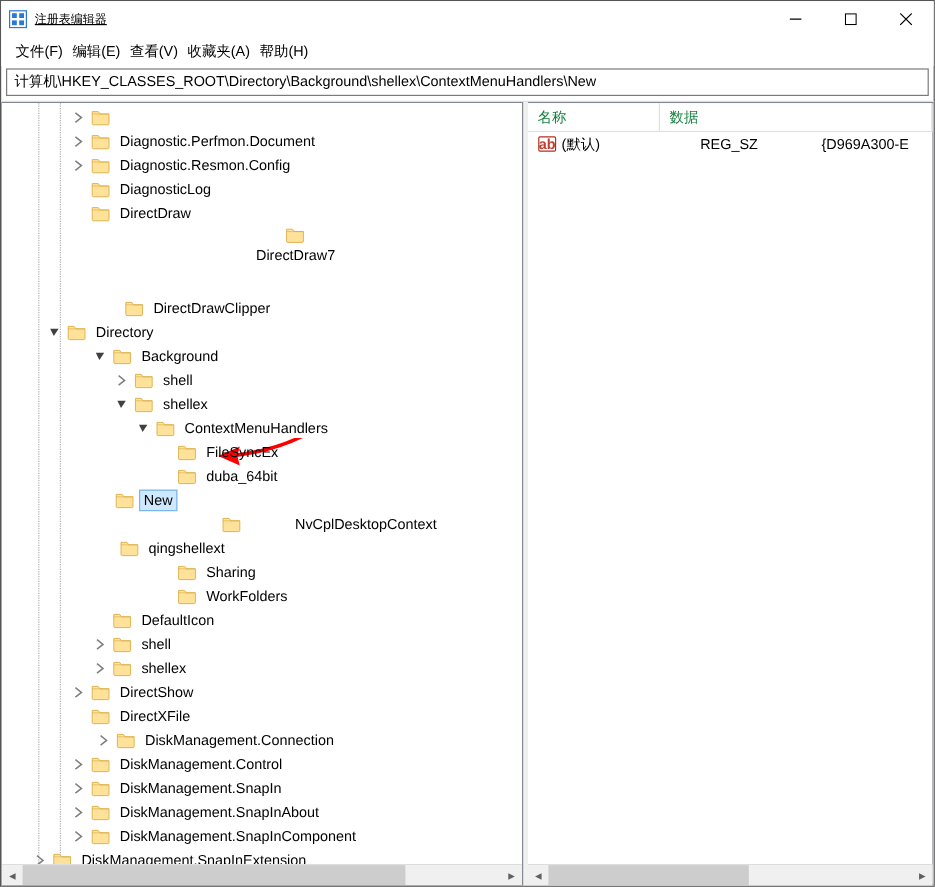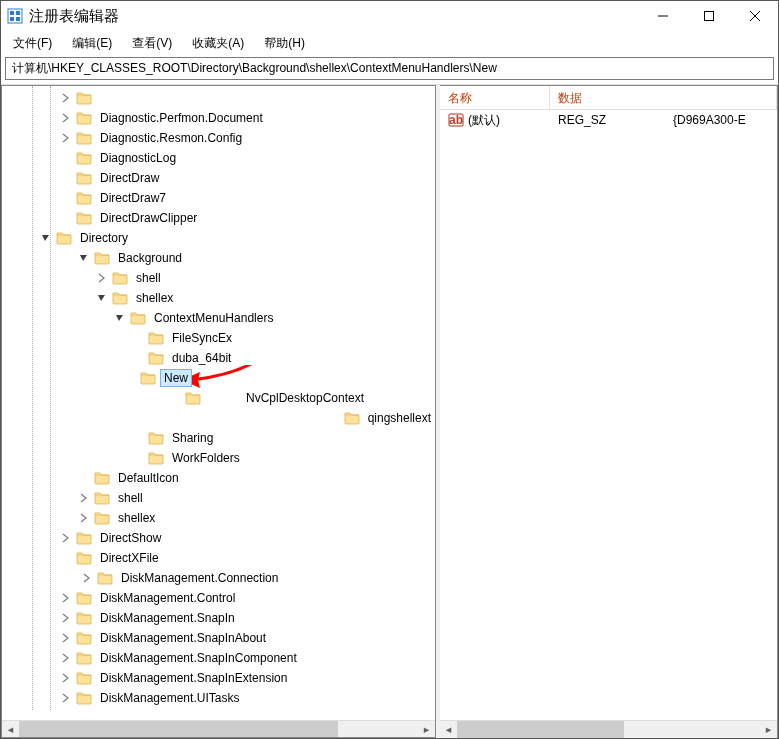--- a/index.html
+++ b/index.html
@@ -1,46 +1,46 @@
 <!DOCTYPE html>
 <html><head>
   <meta charset="utf-8">
   <style>
     * { margin:0; padding:0; box-sizing:border-box; font-family:"Microsoft YaHei","Segoe UI",sans-serif; font-size:12px; }
     body { background:#fff; }
     .window { width:779px; height:739px; border:1px solid #555; background:#fff; display:flex; flex-direction:column; position:relative; }
     .titlebar { height:30px; display:flex; align-items:center; padding-left:6px; background:#fff; }
     .app-icon { width:16px; height:16px; margin-right:6px; }
     .app-icon svg { width:16px; height:16px; }
-    .title-text { flex:1; font-size:15px; }
+    .title-text { flex:1; font-size:10px;text-decoration:underline; }
     .win-controls { display:flex; }
     .win-btn { width:46px; height:30px; display:flex; align-items:center; justify-content:center; }
-    .menubar { height:24px; display:flex; align-items:center; padding-left:8px; gap:12px; background:#fff; }
+    .menubar { height:24px; display:flex; align-items:center; padding-left:8px; gap:0; background:#fff; }
     .menu-item { padding:2px 4px; }
     .addrbar { height:23px; border:1px solid #7a7a7a; margin:2px 4px 4px 4px; padding:2px 6px; background:#fff; display:flex; align-items:center; }
     .content { flex:1; display:flex; border-top:1px solid #ddd; overflow:hidden; }
     .tree-pane { width:435px; border:1px solid #828790; margin:0; overflow:auto; position:relative; background:#fff; }
     .list-pane { flex:1; border:1px solid #828790; border-left:none; display:flex; flex-direction:column; background:#fff; }
     .splitter { width:4px; background:#f0f0f0; }
     
     .tree { padding:2px 0 2px 0; position:relative; white-space:nowrap; }
     .node { height:20px; display:flex; align-items:center; position:relative; }
     .exp { width:16px; height:16px; display:flex; align-items:center; justify-content:center; color:#808080; font-size:14px; line-height:1; user-select:none; }
     .exp.open { color:#000; }
     .folder { width:16px; height:16px; margin:0 4px 0 2px; flex:none; }
     .folder svg { width:16px; height:16px; display:block; }
     .nlabel { padding:1px 3px; border:1px solid transparent; }
     .nlabel.sel { background:#cde8ff; border:1px solid #7ab7e8; }
     .vline { position:absolute; width:0; border-left:1px dotted #b0b0b0; top:0; bottom:0; }
     .arrow-anno { position:absolute; left:180px; top:279px; pointer-events:none; }
     
     .lhdr { display:flex; height:24px; border-bottom:1px solid #e0e0e0; background:#fff; }
-    .lhdr-col { padding:4px 8px; border-right:1px solid #e0e0e0; color:#c2410c; }
+    .lhdr-col { padding:4px 8px; border-right:1px solid #e0e0e0; color:#15803d; }
     .lrow { display:flex; height:20px; align-items:center; }
-    .lcell { padding:1px 8px; overflow:hidden; white-space:nowrap; }
+    .lcell { padding:1px 8px; overflow:hidden; white-space:nowrap;text-align:center; }
     .str-icon { width:16px; height:16px; margin-right:4px; flex:none; }
     .lbody { flex:1; }
     
     .hscroll { height:17px; background:#f0f0f0; border-top:1px solid #ddd; display:flex; align-items:center; }
     .sbtn { width:17px; height:17px; background:#f0f0f0; display:flex; align-items:center; justify-content:center; color:#606060; font-size:11px; }
     .strack { flex:1; height:17px; background:#f0f0f0; position:relative; }
     .sthumb { position:absolute; height:17px; background:#cdcdcd; }
   </style>
 </head>
 <body>
@@ -152,31 +152,31 @@
           <div class="node" style="padding-left: 56px;">
             <span class="exp"></span>
             <span class="folder">
               <svg viewBox="0 0 16 16">
                 <path d="M1 3 h5 l1.5 2 H15 v8 a1 1 0 0 1 -1 1 H2 a1 1 0 0 1 -1 -1 Z" fill="#ffe29a" stroke="#d9a93c" stroke-width="0.7"></path>
                 <path d="M1 5 H15" stroke="#d9a93c" stroke-width="0.5"></path>
               </svg>
             </span>
             <span class="nlabel">DirectDraw</span>
           </div>
-          <div class="node" style="padding-left: 56px;">
+          <div class="node" style="padding-left: 56px; flex-direction: column;">
             <span class="exp"></span>
             <span class="folder">
               <svg viewBox="0 0 16 16">
                 <path d="M1 3 h5 l1.5 2 H15 v8 a1 1 0 0 1 -1 1 H2 a1 1 0 0 1 -1 -1 Z" fill="#ffe29a" stroke="#d9a93c" stroke-width="0.7"></path>
                 <path d="M1 5 H15" stroke="#d9a93c" stroke-width="0.5"></path>
               </svg>
             </span>
             <span class="nlabel">DirectDraw7</span>
           </div>
-          <div class="node" style="padding-left: 56px;">
+          <div class="node" style="padding-left: 84px; margin-top: 39px;">
             <span class="exp"></span>
             <span class="folder">
               <svg viewBox="0 0 16 16">
                 <path d="M1 3 h5 l1.5 2 H15 v8 a1 1 0 0 1 -1 1 H2 a1 1 0 0 1 -1 -1 Z" fill="#ffe29a" stroke="#d9a93c" stroke-width="0.7"></path>
                 <path d="M1 5 H15" stroke="#d9a93c" stroke-width="0.5"></path>
               </svg>
             </span>
             <span class="nlabel">DirectDrawClipper</span>
           </div>
           <div class="node" style="padding-left: 36px;">
@@ -262,41 +262,41 @@
           <div class="node" style="padding-left: 128px;">
             <span class="exp"></span>
             <span class="folder">
               <svg viewBox="0 0 16 16">
                 <path d="M1 3 h5 l1.5 2 H15 v8 a1 1 0 0 1 -1 1 H2 a1 1 0 0 1 -1 -1 Z" fill="#ffe29a" stroke="#d9a93c" stroke-width="0.7"></path>
                 <path d="M1 5 H15" stroke="#d9a93c" stroke-width="0.5"></path>
               </svg>
             </span>
             <span class="nlabel">duba_64bit</span>
           </div>
-          <div class="node" style="padding-left: 120px;">
+          <div class="node" style="padding-left: 76px;">
             <span class="exp"></span>
             <span class="folder">
               <svg viewBox="0 0 16 16">
                 <path d="M1 3 h5 l1.5 2 H15 v8 a1 1 0 0 1 -1 1 H2 a1 1 0 0 1 -1 -1 Z" fill="#ffe29a" stroke="#d9a93c" stroke-width="0.7"></path>
                 <path d="M1 5 H15" stroke="#d9a93c" stroke-width="0.5"></path>
               </svg>
             </span>
             <span class="nlabel sel">New</span>
           </div>
           <div class="node" style="padding-left: 128px; gap: 37px;">
             <span class="exp"></span>
             <span class="folder">
               <svg viewBox="0 0 16 16">
                 <path d="M1 3 h5 l1.5 2 H15 v8 a1 1 0 0 1 -1 1 H2 a1 1 0 0 1 -1 -1 Z" fill="#ffe29a" stroke="#d9a93c" stroke-width="0.7"></path>
                 <path d="M1 5 H15" stroke="#d9a93c" stroke-width="0.5"></path>
               </svg>
             </span>
             <span class="nlabel">NvCplDesktopContext</span>
           </div>
-          <div class="node" style="padding-left: 108px; justify-content: flex-end;">
+          <div class="node" style="padding-left: 80px;">
             <span class="exp"></span>
             <span class="folder">
               <svg viewBox="0 0 16 16">
                 <path d="M1 3 h5 l1.5 2 H15 v8 a1 1 0 0 1 -1 1 H2 a1 1 0 0 1 -1 -1 Z" fill="#ffe29a" stroke="#d9a93c" stroke-width="0.7"></path>
                 <path d="M1 5 H15" stroke="#d9a93c" stroke-width="0.5"></path>
               </svg>
             </span>
             <span class="nlabel">qingshellext</span>
           </div>
           <div class="node" style="padding-left: 128px;">
@@ -444,21 +444,21 @@
               </svg>
             </span>
             <span class="folder">
               <svg viewBox="0 0 16 16">
                 <path d="M1 3 h5 l1.5 2 H15 v8 a1 1 0 0 1 -1 1 H2 a1 1 0 0 1 -1 -1 Z" fill="#ffe29a" stroke="#d9a93c" stroke-width="0.7"></path>
                 <path d="M1 5 H15" stroke="#d9a93c" stroke-width="0.5"></path>
               </svg>
             </span>
             <span class="nlabel">DiskManagement.SnapInComponent</span>
           </div>
-          <div class="node" style="padding-left: 56px;">
+          <div class="node" style="padding-left: 24px;">
             <span class="exp">
               <svg width="10" height="10" viewBox="0 0 10 10">
                 <path d="M2 1 L7 5 L2 9" fill="none" stroke="#808080" stroke-width="1.3"></path>
               </svg>
             </span>
             <span class="folder">
               <svg viewBox="0 0 16 16">
                 <path d="M1 3 h5 l1.5 2 H15 v8 a1 1 0 0 1 -1 1 H2 a1 1 0 0 1 -1 -1 Z" fill="#ffe29a" stroke="#d9a93c" stroke-width="0.7"></path>
                 <path d="M1 5 H15" stroke="#d9a93c" stroke-width="0.5"></path>
               </svg>

